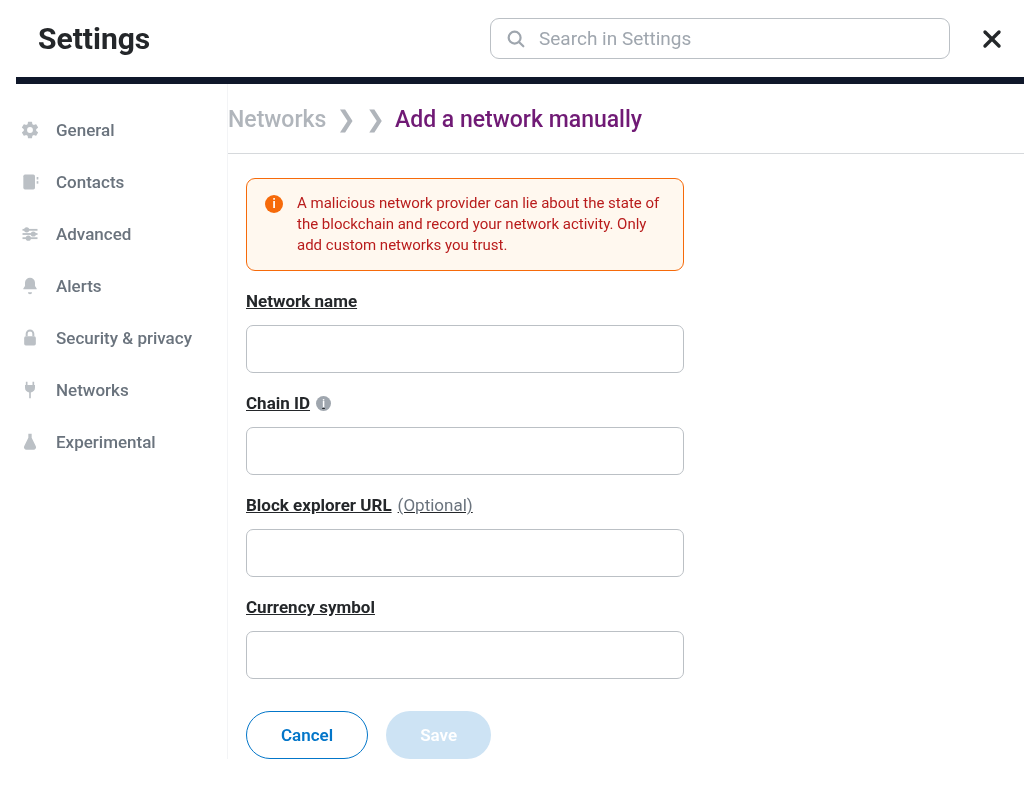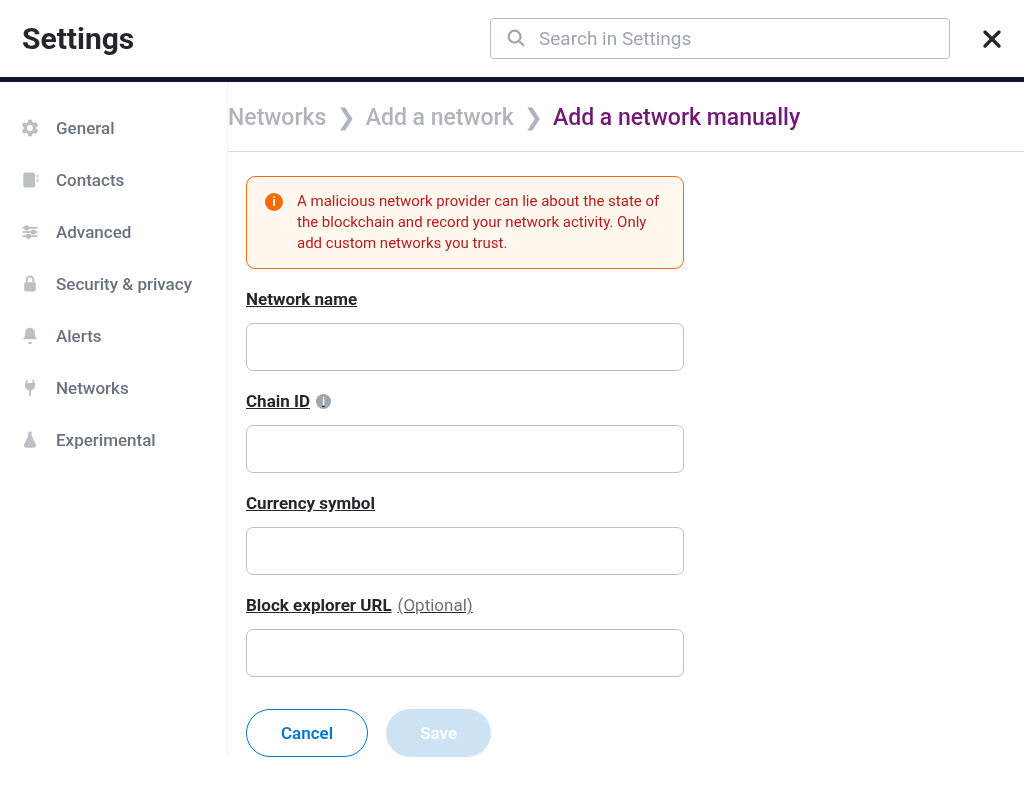--- a/index.html
+++ b/index.html
@@ -1,20 +1,20 @@
 <!DOCTYPE html>
 <html><head>
   <meta charset="utf-8">
   <style>
     * { margin: 0; padding: 0; box-sizing: border-box; font-family: -apple-system, BlinkMacSystemFont, "Segoe UI", Roboto, Helvetica, Arial, sans-serif; }
     body { background: #fff; width: 1024px; height: 812px; overflow: hidden; color: #24272a; }
 
-    .header { display: flex; align-items: center; padding: 18px 20px; border-bottom: 5px solid #0f172a; gap: 20px; }
+    .header { display: flex; align-items: center; padding: 18px 20px; border-bottom: 7px solid #0f172a; gap: 20px; margin-left: 16px; }
     .header h1 { font-size: 30px; font-weight: 700; flex: 0 0 auto; margin-left: 2px; margin-right: auto;}
-    .search-wrap { flex: 1; max-width: 460px; display: flex; align-items: flex-start; border: 1.5px solid #bbc0c5; border-radius: 4px; padding: 8px 14px; gap: 12px; color: #9fa6ae; }
+    .search-wrap { flex: 1; max-width: 460px; display: flex; align-items: flex-end; border: 1.5px solid #bbc0c5; border-radius: 9px; padding: 8px 14px; gap: 12px; color: #9fa6ae; }
     .search-wrap input { border: none; outline: none; flex: 1; font-size: 19px; color: #6a737d; background: transparent; }
     .search-wrap input::placeholder { color: #9fa6ae; font-size: 19px; }
     .search-icon { width: 22px; height: 22px; flex-shrink: 0; }
     .close-icon { width: 24px; height: 24px; cursor: pointer; flex-shrink: 0; margin-left: 10px; }
 
     .layout { display: flex; }
     .sidebar { width: 228px; padding-top: 20px; border-right: 1px solid #f3f4f6; }
     .sidebar-item { display: flex; align-items: center; gap: 16px; padding: 16px 0 16px 20px; cursor: pointer; color: #6a737d; font-size: 17px; font-weight: 500; }
     .sidebar-item .s-icon { width: 20px; height: 20px; display: flex; align-items: center; justify-content: center; color: #bbc0c5; }
 
@@ -93,33 +93,33 @@
             <circle cx="8" cy="7" r="2" fill="#bbc0c5"></circle>
             <circle cx="16" cy="12" r="2" fill="#bbc0c5"></circle>
             <circle cx="10" cy="17" r="2" fill="#bbc0c5"></circle>
           </svg>
       </span>
       <span>Advanced</span>
     </div>
     <div class="sidebar-item">
       <span class="s-icon">
         <svg viewBox="0 0 24 24" width="20" height="20" fill="#bbc0c5">
+            <path d="M12 2a6 6 0 0 0-6 6v4l-2 3v1h16v-1l-2-3V8a6 6 0 0 0-6-6Zm0 20a2.5 2.5 0 0 0 2.5-2.5h-5A2.5 2.5 0 0 0 12 22Z"></path>
+          </svg>
+      </span>
+      <span>Alerts</span>
+    </div>
+    <div class="sidebar-item">
+      <span class="s-icon">
+        <svg viewBox="0 0 24 24" width="20" height="20" fill="#bbc0c5">
             <rect x="5" y="10" width="14" height="11" rx="2"></rect>
             <path d="M8 10V7a4 4 0 0 1 8 0v3" fill="none" stroke="#bbc0c5" stroke-width="2.4"></path>
           </svg>
       </span>
       <span>Security &amp; privacy</span>
-    </div>
-    <div class="sidebar-item">
-      <span class="s-icon">
-        <svg viewBox="0 0 24 24" width="20" height="20" fill="#bbc0c5">
-            <path d="M12 2a6 6 0 0 0-6 6v4l-2 3v1h16v-1l-2-3V8a6 6 0 0 0-6-6Zm0 20a2.5 2.5 0 0 0 2.5-2.5h-5A2.5 2.5 0 0 0 12 22Z"></path>
-          </svg>
-      </span>
-      <span>Alerts</span>
     </div>
     <div class="sidebar-item">
       <span class="s-icon">
         <svg viewBox="0 0 24 24" width="20" height="20" fill="#bbc0c5">
             <path d="M9 2v4h6V2h2v4h1v3a6 6 0 0 1-5 5.9V22h-2v-7.1A6 6 0 0 1 6 9V6h1V2Z"></path>
           </svg>
       </span>
       <span>Networks</span>
     </div>
     <div class="sidebar-item">
@@ -129,21 +129,20 @@
           </svg>
       </span>
       <span>Experimental</span>
     </div>
   </nav>
 
   <main class="main">
     <div class="breadcrumb">
       <span class="bc-link">Networks</span>
       <span class="bc-sep">❯</span>
-      <span class="bc-link">Add a network</span>
       <span class="bc-sep">❯</span>
       <span class="bc-current">Add a network manually</span>
     </div>
 
     <div class="form-area">
       <div class="warning-box">
         <span class="warn-icon">i</span>
         <p>A malicious network provider can lie about the state of the blockchain and record your network activity. Only add custom networks you trust.</p>
       </div>
 
@@ -155,29 +154,29 @@
 
       <div class="field">
         <div class="field-label">
           <span>Chain ID</span>
           <span class="info-icon">i</span>
         </div>
         <input type="text" value="" style="">
       </div>
 
       <div class="field">
-        <div class="field-label">Currency symbol</div>
+        <div class="field-label">
+          <span>Block explorer URL</span>
+          <span class="optional">(Optional)</span>
+        </div>
         <input type="text" value="" style="">
       </div>
 
       <div class="field">
-        <div class="field-label">
-          <span>Block explorer URL</span>
-          <span class="optional">(Optional)</span>
-        </div>
+        <div class="field-label">Currency symbol</div>
         <input type="text" value="" style="">
       </div>
 
       <div class="button-row">
         <button class="btn btn-cancel">Cancel</button>
         <button class="btn btn-save" disabled="">Save</button>
       </div>
     </div>
   </main>
 </div>

